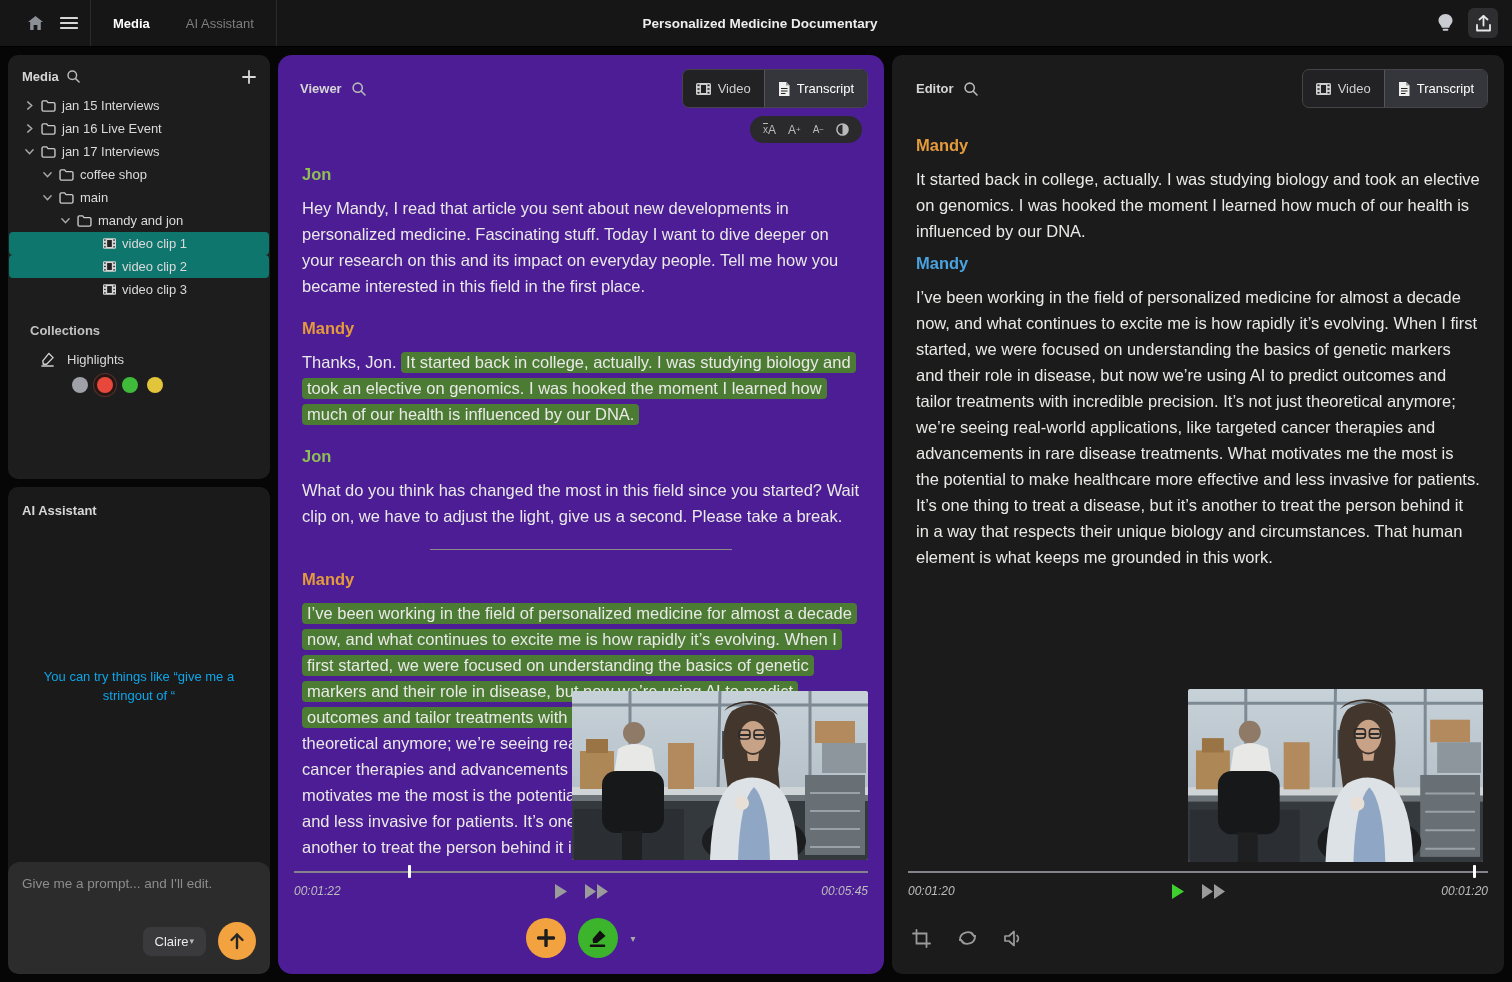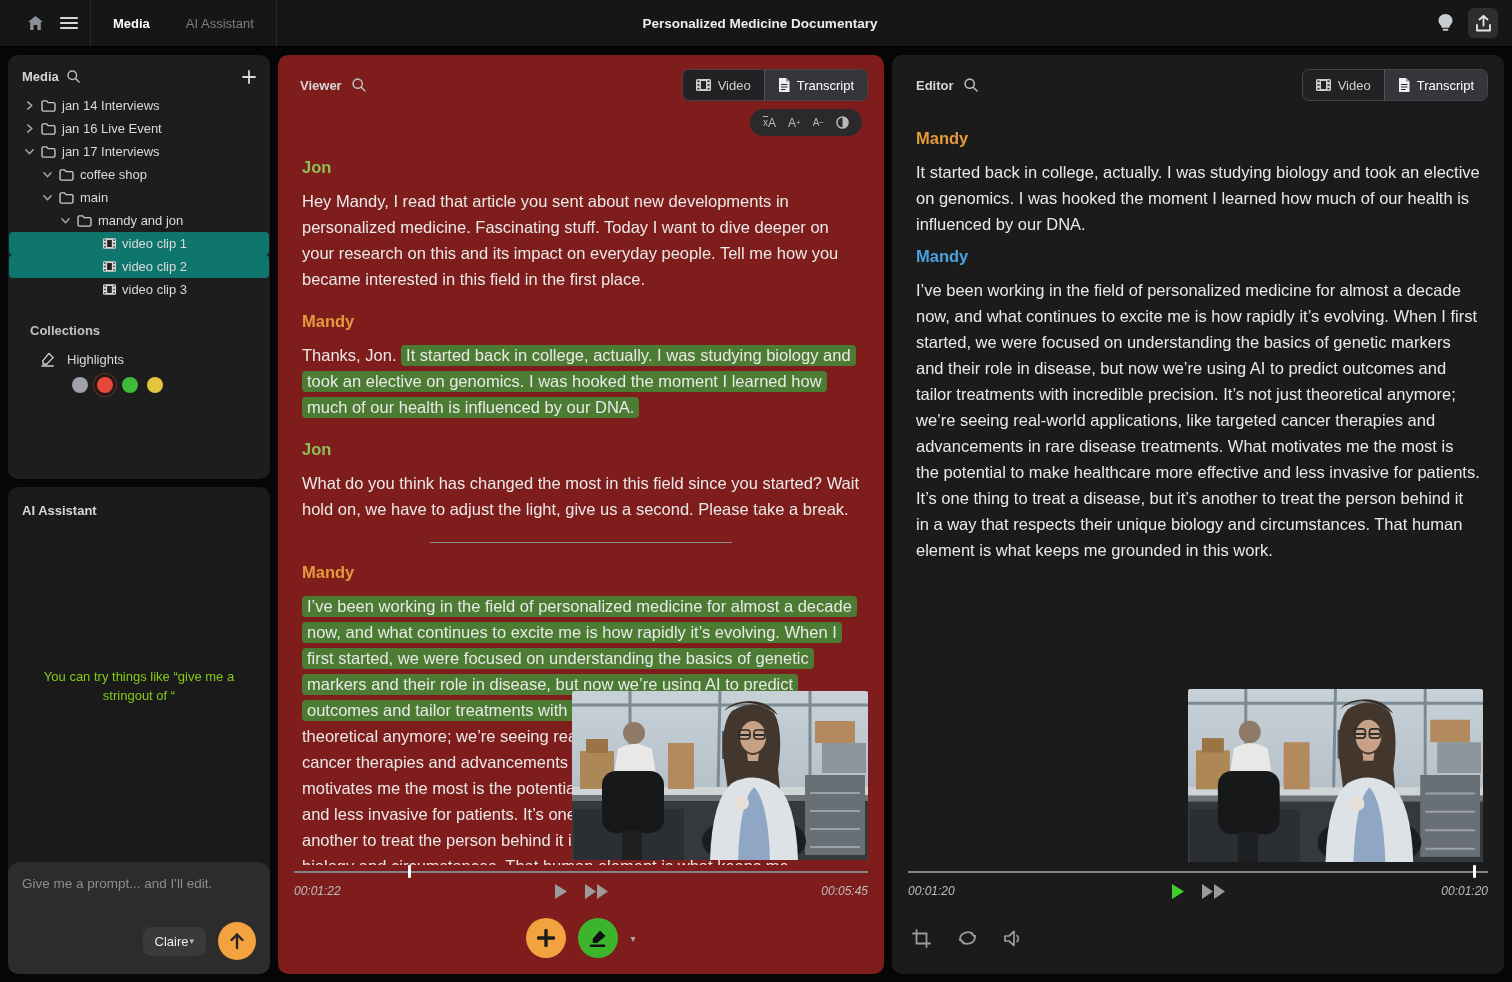--- a/index.html
+++ b/index.html
@@ -40,38 +40,38 @@
   .collections { padding:22px 14px 0 22px; }
   .collections-title { font-size:13px; font-weight:bold; color:#c2c2c2; margin-bottom:14px; }
   .coll-row { display:flex; align-items:center; gap:12px; font-size:13px; color:#dadada;
     padding-left:10px; cursor:pointer; }
   .dots { display:flex; gap:9px; padding:10px 0 0 42px; }
   .dot { width:16px; height:16px; border-radius:50%; cursor:pointer; }
   .dot.ring { box-shadow:0 0 0 3px rgba(0,0,0,.55), 0 0 0 4px #55332e; }
 
   .ai-panel { flex:1; background:#1a1a1a; display:flex; flex-direction:column; overflow:hidden; }
   .ai-head { padding:14px 14px 0 14px; }
-  .ai-empty { margin-top:148px; text-align:center; font-size:13px; color:#84cc16;
+  .ai-empty { margin-top:148px; text-align:center; font-size:13px; color:#0ea5e9;
     line-height:19px; padding:0 30px; }
   .ai-input { margin-top:auto; background:#2c2c2d; border-radius:12px 12px 10px 10px;
     height:112px; padding:14px; display:flex; flex-direction:column; }
   .ai-placeholder { font-size:13.5px; color:#8d8d8d; }
   .ai-input-bottom { margin-top:auto; display:flex; align-items:center; justify-content:flex-end; gap:12px; }
   .claire-btn { background:#3a3a3c; border-radius:8px; padding:7px 12px; font-size:13px;
     color:#eaeaea; display:flex; align-items:center; gap:1px; cursor:pointer; }
   .claire-btn .caret { font-size:9px; color:#b9b9b9; }
   .send-btn { width:38px; height:38px; border-radius:50%; background:#f2a23e; display:flex;
     align-items:center; justify-content:center; cursor:pointer; }
 
   
-  .center-panel { flex:1; display:flex; flex-direction:column; background:#7f1d1d; overflow:hidden; }
+  .center-panel { flex:1; display:flex; flex-direction:column; background:#4c1d95; overflow:hidden;border-radius:14px; }
   .right-panel { width:612px; flex:none; display:flex; flex-direction:column; background:#1b1b1b; overflow:hidden; }
   .v-toolbar { display:flex; align-items:center; gap:10px; padding:14px 16px 4px 22px; }
   .toggle { margin-left:auto; display:flex; border:1px solid #454549; border-radius:7px;
-    overflow:hidden; background:#222224; height:32px; }
+    overflow:hidden; background:#222224; height:39px; }
   .toggle-seg { display:flex; align-items:center; gap:7px; padding:0 13px; font-size:13px;
     color:#cfcfcf; cursor:pointer; }
   .toggle-seg.selected { background:#35363b; color:#fff; border-left:1px solid #55565a; }
   .font-pill { align-self:flex-end; margin:4px 22px 0 0; background:#2a2a2c; border-radius:14px;
     height:27px; display:flex; align-items:center; gap:12px; padding:0 13px; color:#b9b9b9; }
   .fp-item { font-size:12px; cursor:pointer; display:flex; align-items:center; }
   .fp-item sup { font-size:8px; }
 
   .transcript { position:relative; flex:1; overflow:hidden; padding:2px 24px 0 24px;
     font-size:16.5px; line-height:26px; color:#e9e9e7; }
@@ -223,21 +223,21 @@
             <span class="chev">
               <svg width="9" height="9" viewBox="0 0 10 10">
                 <path d="M3 1 L7.5 5 L3 9" fill="none" stroke="#a8a8a8" stroke-width="1.6" stroke-linecap="round"></path>
               </svg>
             </span>
             <span>
               <svg width="15" height="12" viewBox="0 0 16 13">
                 <path d="M1 2.5 Q1 1 2.5 1 H6 L7.5 2.8 H13.5 Q15 2.8 15 4.3 V10.5 Q15 12 13.5 12 H2.5 Q1 12 1 10.5 Z" fill="none" stroke="#c9c9c9" stroke-width="1.5"></path>
               </svg>
             </span>
-            <span>jan 14 Interviews</span>
+            <span>jan 15 Interviews</span>
           </div>
           <div class="tree-row d0">
             <span class="chev">
               <svg width="9" height="9" viewBox="0 0 10 10">
                 <path d="M3 1 L7.5 5 L3 9" fill="none" stroke="#a8a8a8" stroke-width="1.6" stroke-linecap="round"></path>
               </svg>
             </span>
             <span>
               <svg width="15" height="12" viewBox="0 0 16 13">
                 <path d="M1 2.5 Q1 1 2.5 1 H6 L7.5 2.8 H13.5 Q15 2.8 15 4.3 V10.5 Q15 12 13.5 12 H2.5 Q1 12 1 10.5 Z" fill="none" stroke="#c9c9c9" stroke-width="1.5"></path>
@@ -452,21 +452,21 @@
         <div class="seg">
           <div class="speaker sp-green">Jon</div>
           <p><span>Hey Mandy, I read that article you sent about new developments in personalized medicine. Fascinating stuff. Today I want to dive deeper on your research on this and its impact on everyday people. Tell me how you became interested in this field in the first place.</span></p>
         </div>
         <div class="seg">
           <div class="speaker sp-orange">Mandy</div>
           <p><span>Thanks, Jon. </span><span class="hl">It started back in college, actually. I was studying biology and took an elective on genomics. I was hooked the moment I learned how much of our health is influenced by our DNA.</span></p>
         </div>
         <div class="seg">
           <div class="speaker sp-green">Jon</div>
-          <p><span>What do you think has changed the most in this field since you started? Wait hold on, we have to adjust the light, give us a second. Please take a break.</span></p>
+          <p><span>What do you think has changed the most in this field since you started? Wait clip on, we have to adjust the light, give us a second. Please take a break.</span></p>
           <div class="seg-divider"></div>
         </div>
         <div class="seg">
           <div class="speaker sp-orange">Mandy</div>
           <p><span class="hl">I’ve been working in the field of personalized medicine for almost a decade now, and what continues to excite me is how rapidly it’s evolving. When I first started, we were focused on understanding the basics of genetic markers and their role in disease, but now we’re using AI to predict outcomes and tailor treatments with incredible precision.</span><span> It’s not just theoretical anymore; we’re seeing real-world applications, like targeted cancer therapies and advancements in rare disease treatments. What motivates me the most is the potential to make healthcare more effective and less invasive for patients. It’s one thing to treat a disease, but it’s another to treat the person behind it in a way that respects their unique biology and circumstances. That human element is what keeps me grounded in this work.</span></p>
         </div>
         <div class="video-thumb vt-center">
           <svg width="296" height="169" viewBox="0 0 296 169" preserveAspectRatio="none">
             <use href="#lab-scene"></use>
           </svg>

